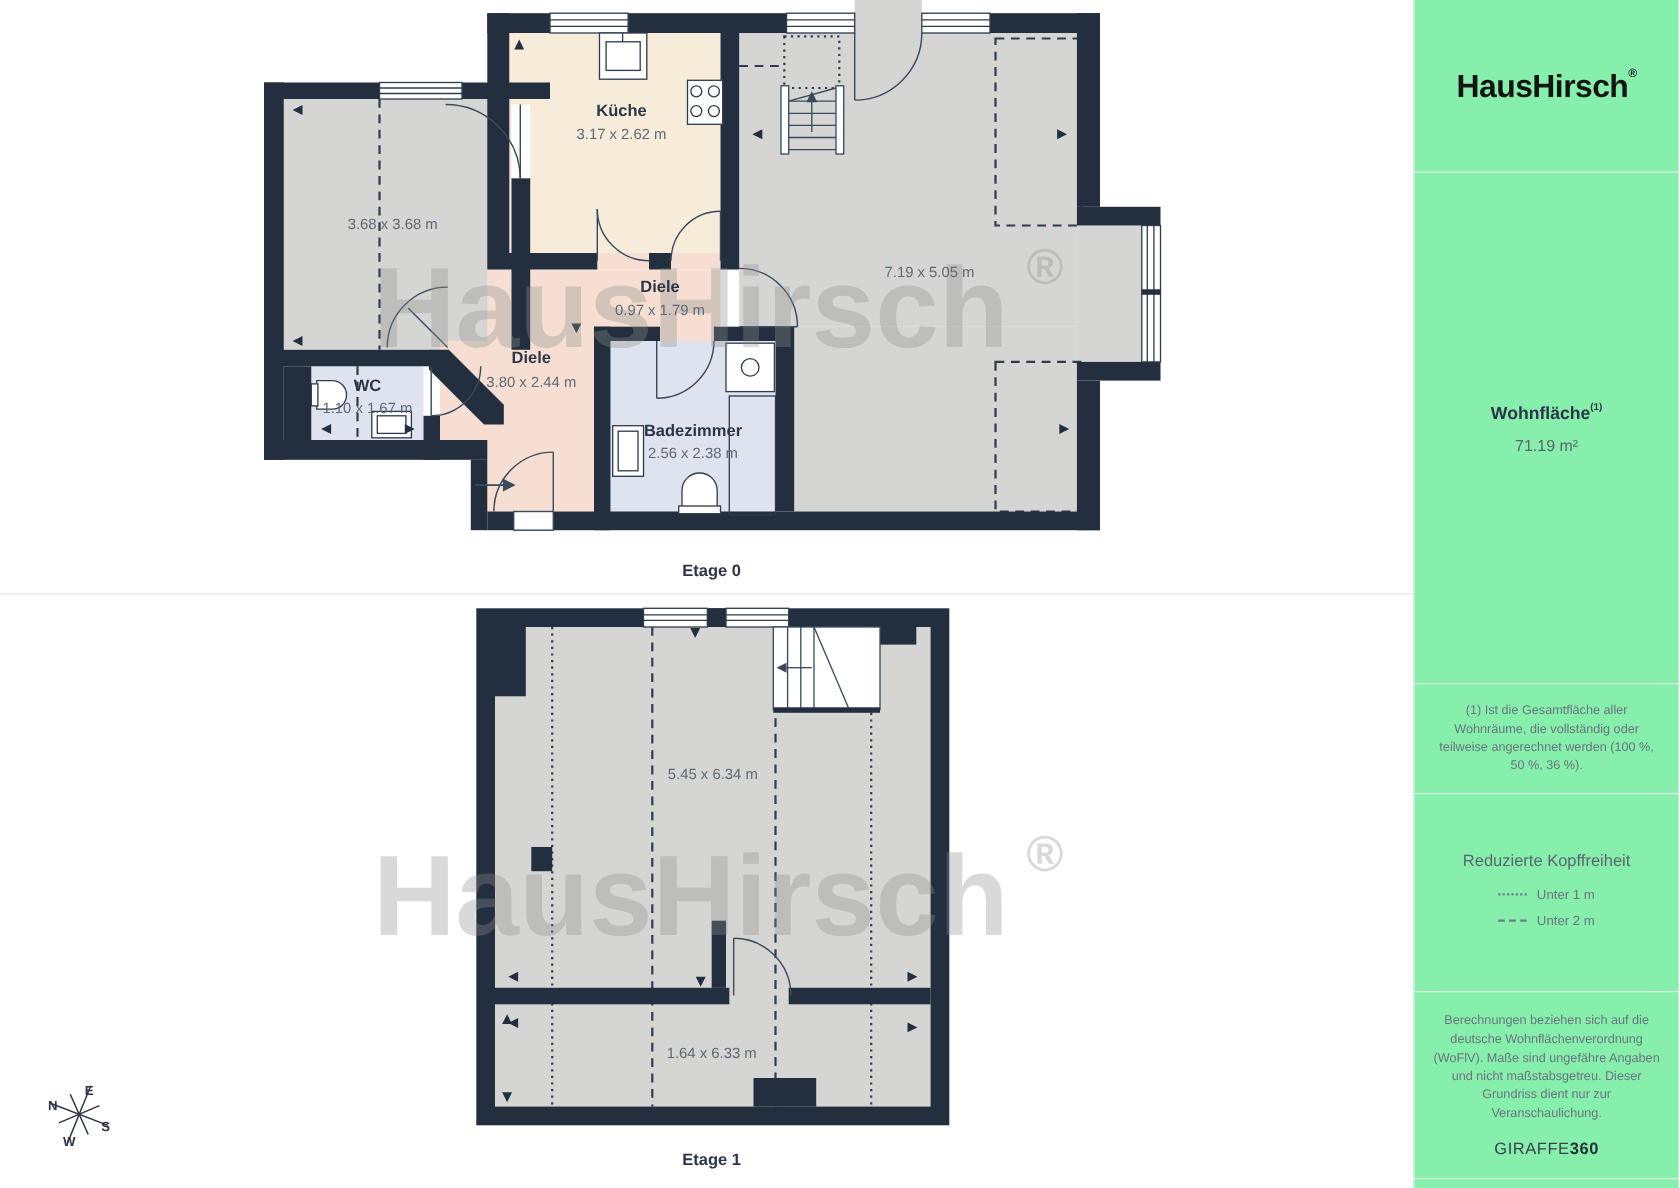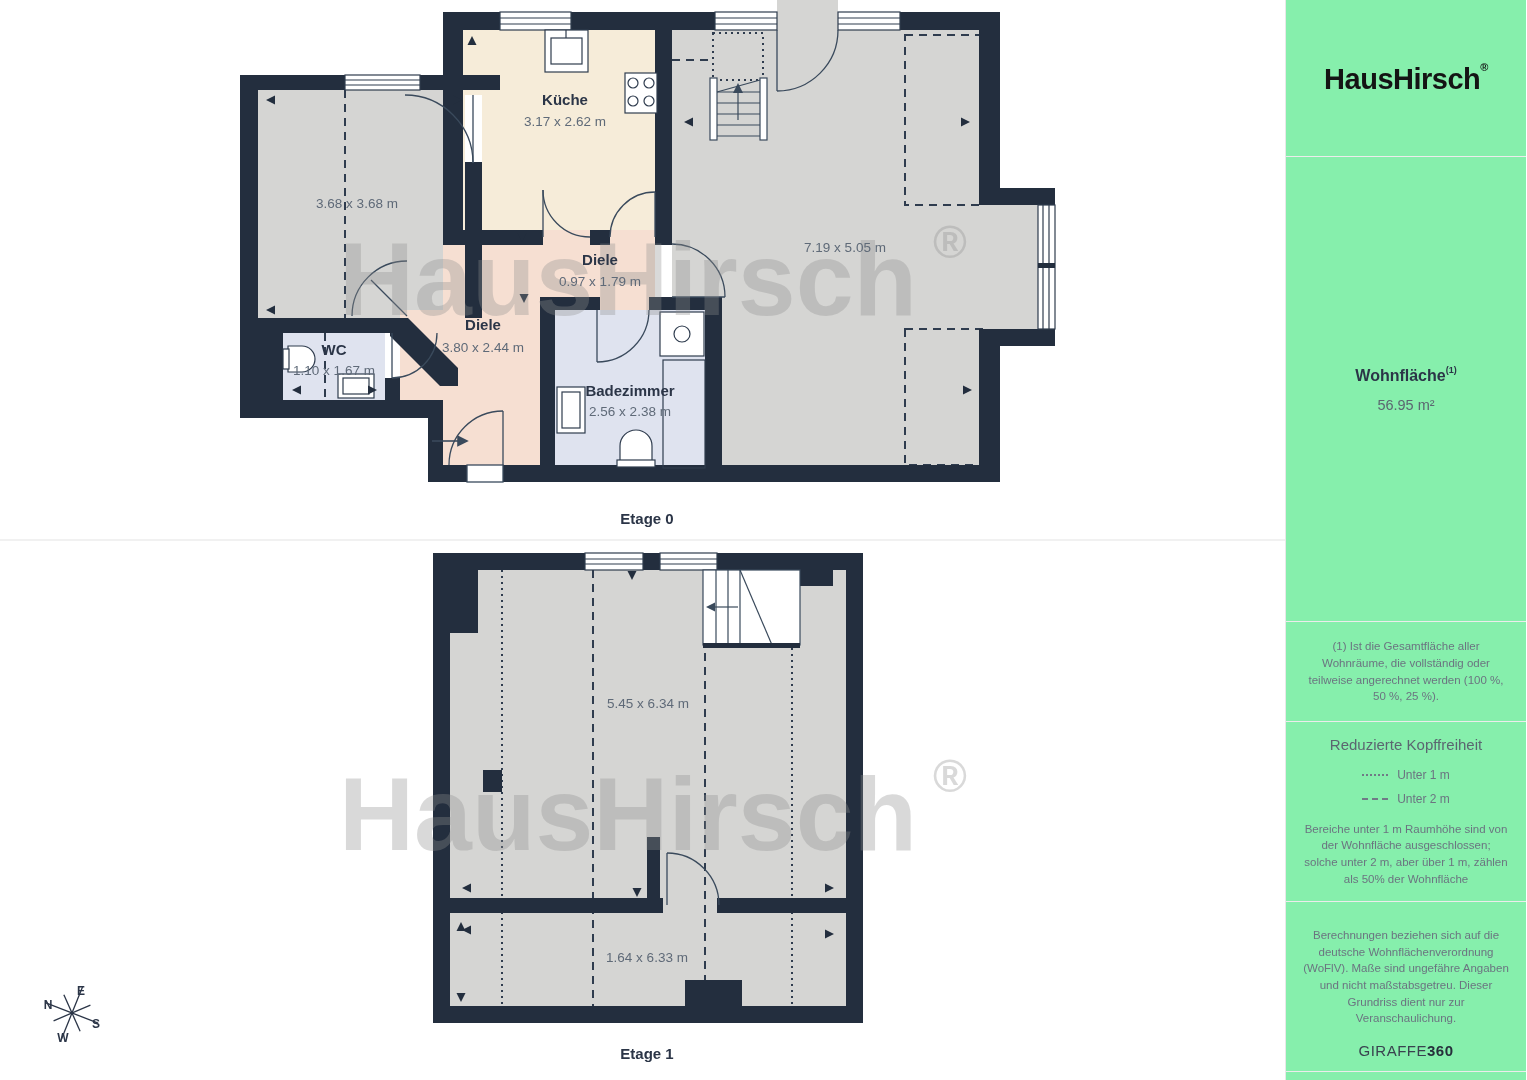--- a/index.html
+++ b/index.html
@@ -19,21 +19,21 @@
   .area-value{font-size:14.5px;color:#5b6670;margin-top:12px;}
   #sb-footnote{height:100px;padding:12px 20px;}
   .small-gray{font-size:11.5px;line-height:1.45;color:#6b7480;}
   #sb-legend{height:180px;padding:10px 18px;}
   .legend-title{font-size:15px;color:#5b6670;margin-bottom:10px;}
   .legend-row{display:flex;align-items:center;gap:9px;margin:5px 16px;}
   .line-sample{width:26px;height:0;border-top:2px dotted #707a86;}
   .line-sample.dashed{border-top-style:dashed;}
   .legend-label{font-size:12px;color:#6b7480;}
   .legend-desc{margin-top:10px;}
-  #sb-disclaimer{height:170px;padding:12px 16px;justify-content:flex-end;}
+  #sb-disclaimer{height:170px;padding:12px 16px;}
   .vendor{margin-top:15px;font-size:15px;letter-spacing:0.5px;color:#39424f;}
   .vendor .v360{font-weight:800;color:#262f3b;margin-top:39px;}
   svg text{font-family:"Liberation Sans",sans-serif;}
   .room-name{font-size:15px;font-weight:700;fill:#2b3547;}
   .room-dims{font-size:13.5px;fill:#5f6a78;}
   .floor-label{font-size:15px;font-weight:700;fill:#2b3547;}
   .wm{font-size:104px;font-weight:700;fill:#8f8f8f;opacity:0.33;}
   .wm-r{font-size:46px;font-weight:700;fill:#8f8f8f;opacity:0.33;}
   .compass-letter{font-size:12px;font-weight:700;fill:#2b3547;}
 </style>
@@ -332,34 +332,33 @@
   </g>
 </svg>
 </div>
 
 <div id="sidebar">
   <div class="sb-sec" id="sb-logo">
     <div class="logo"><span>HausHirsch</span><sup>®</sup></div>
   </div>
   <div class="sb-sec" id="sb-area">
     <div class="area-label"><span>Wohnfläche</span><sup>(1)</sup></div>
-    <div class="area-value">56.95 m²</div>
+    <div class="area-value">71.19 m²</div>
   </div>
   <div class="sb-sec" id="sb-footnote">
-    <div class="small-gray">(1) Ist die Gesamtfläche aller Wohnräume, die vollständig oder teilweise angerechnet werden (100 %, 50 %, 25 %).</div>
+    <div class="small-gray">(1) Ist die Gesamtfläche aller Wohnräume, die vollständig oder teilweise angerechnet werden (100 %, 50 %, 36 %).</div>
   </div>
   <div class="sb-sec" id="sb-legend">
     <div class="legend-title">Reduzierte Kopffreiheit</div>
     <div class="legend-row">
       <span class="line-sample"></span>
       <span class="legend-label">Unter 1 m</span>
     </div>
     <div class="legend-row">
       <span class="line-sample dashed"></span>
       <span class="legend-label">Unter 2 m</span>
     </div>
-    <div class="small-gray legend-desc">Bereiche unter 1 m Raumhöhe sind von der Wohnfläche ausgeschlossen; solche unter 2 m, aber über 1 m, zählen als 50% der Wohnfläche</div>
   </div>
   <div class="sb-sec" id="sb-disclaimer">
     <div class="small-gray">Berechnungen beziehen sich auf die deutsche Wohnflächenverordnung (WoFlV). Maße sind ungefähre Angaben und nicht maßstabsgetreu. Dieser Grundriss dient nur zur Veranschaulichung.</div>
     <div class="vendor"><span>GIRAFFE</span><span class="v360">360</span></div>
   </div>
 </div>
 
 </body></html>

